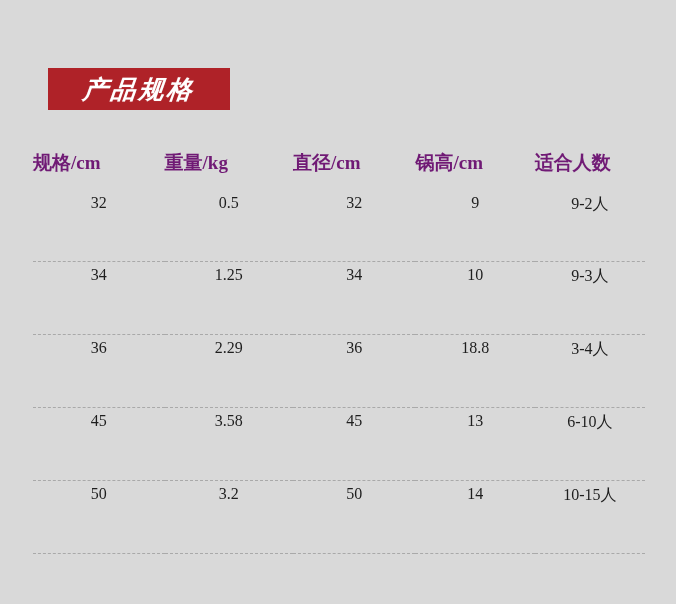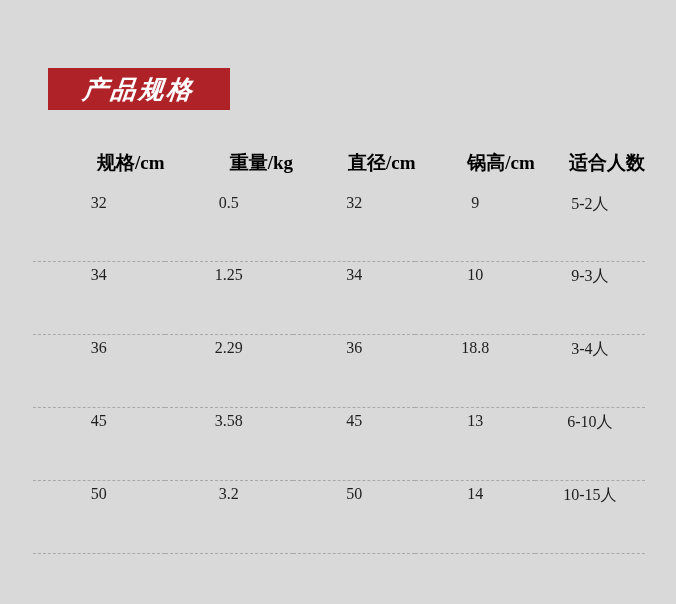--- a/index.html
+++ b/index.html
@@ -57,23 +57,23 @@
   }
   .spec-table col.c1 { width: 21.5%; }
   .spec-table col.c2 { width: 21.0%; }
   .spec-table col.c3 { width: 20.0%; }
   .spec-table col.c4 { width: 19.5%; }
   .spec-table col.c5 { width: 18.0%; }
 
   .spec-table th {
     font-size: 19px;
     font-weight: 700;
-    text-align: right;
+    text-align: left;
     padding: 4px 0 14px 0;
-    color: #000000;
+    color: #701a75;
     white-space: nowrap;
   }
   .spec-table td {
     font-size: 16px;
     font-weight: 400;
     text-align: center;
     height: 67px;
     color: #1e1e1e;
     border-bottom: 1px dashed #a9a9a9;
     vertical-align: top;
@@ -109,21 +109,21 @@
       <th>锅高/cm</th>
       <th>适合人数</th>
     </tr>
   </thead>
   <tbody>
     <tr>
       <td>32</td>
       <td>0.5</td>
       <td>32</td>
       <td>9</td>
-      <td>5-2人</td>
+      <td>9-2人</td>
     </tr>
     <tr>
       <td>34</td>
       <td>1.25</td>
       <td>34</td>
       <td>10</td>
       <td>9-3人</td>
     </tr>
     <tr>
       <td>36</td>

